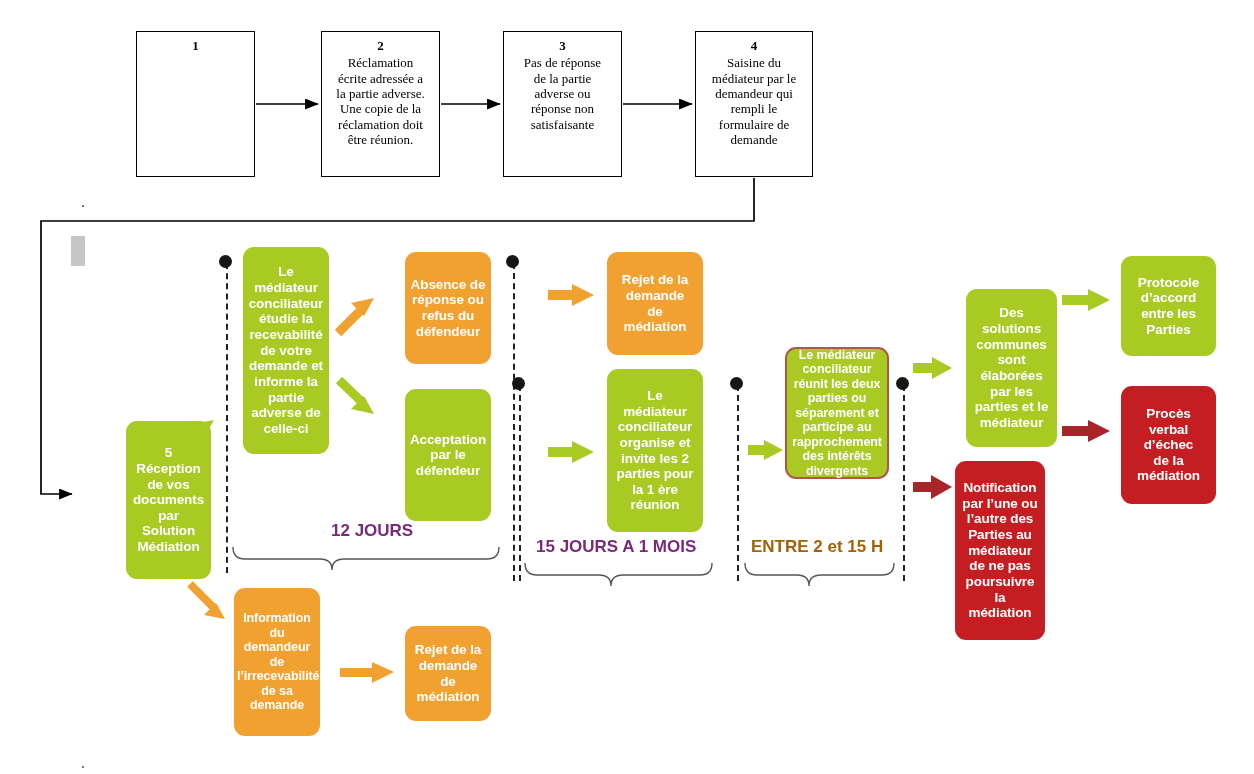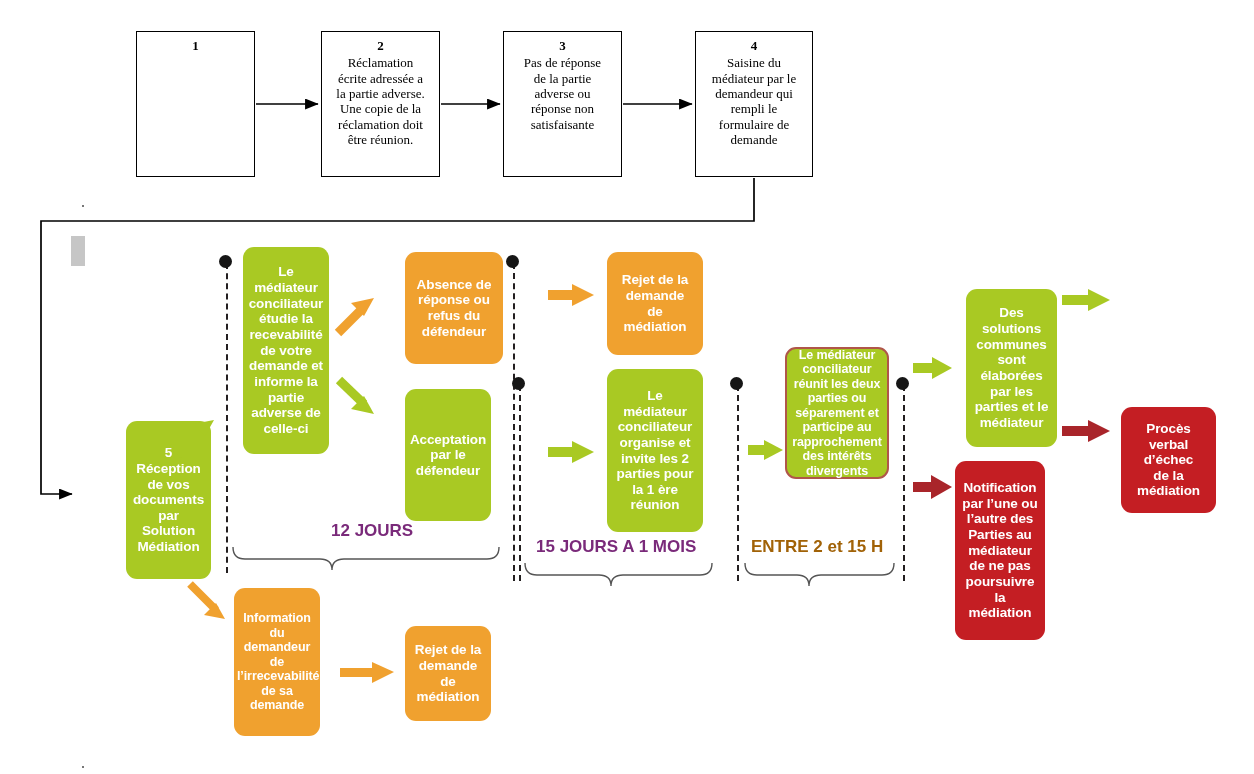--- a/index.html
+++ b/index.html
@@ -130,21 +130,21 @@
   <div class="dotspeck" style="left:82px; top:766px;"></div>
 
   <div class="rbox green" style="left:126px; top:421px; width:85px; height:158px;">
     <span>5<br>Réception<br>de vos<br>documents<br>par<br>Solution<br>Médiation</span>
   </div>
 
   <div class="rbox green" style="left:243px; top:247px; width:86px; height:207px; font-size:13.5px;">
     <span>Le<br>médiateur<br>conciliateur<br>étudie la<br>recevabilité<br>de votre<br>demande et<br>informe la<br>partie<br>adverse de<br>celle-ci</span>
   </div>
 
-  <div class="rbox orange" style="left:405px; top:252px; width:98px; height:112px;">
+  <div class="rbox orange" style="left:405px; top:252px; width:86px; height:112px;">
     <span>Absence de<br>réponse ou<br>refus du<br>défendeur</span>
   </div>
 
   <div class="rbox green" style="left:405px; top:389px; width:86px; height:132px;">
     <span>Acceptation<br>par le<br>défendeur</span>
   </div>
 
   <div class="rbox orange" style="left:607px; top:252px; width:96px; height:103px;">
     <span>Rejet de la<br>demande<br>de<br>médiation</span>
   </div>
@@ -158,22 +158,25 @@
   </div>
 
   <div class="rbox green" style="left:955px; top:289px; width:91px; height:158px;margin-left:11px;">
     <span>Des<br>solutions<br>communes<br>sont<br>élaborées<br>par les<br>parties et le<br>médiateur</span>
   </div>
 
   <div class="rbox red" style="left:955px; top:461px; width:90px; height:179px;text-align:center;">
     <span>Notification<br>par l’une ou<br>l’autre des<br>Parties au<br>médiateur<br>de ne pas<br>poursuivre<br>la<br>médiation</span>
   </div>
 
-
-  <div class="rbox red" style="left:1121px; top:386px; width:95px; height:106px;margin-top:21px;">
+  <div class="rbox green" style="left:1121px; top:256px; width:95px; height:100px;">
+    <span>Protocole<br>d’accord<br>entre les<br>Parties</span>
+  </div>
+
+  <div class="rbox red" style="left:1121px; top:386px; width:95px; height:118px;">
     <span>Procès<br>verbal<br>d’échec<br>de la<br>médiation</span>
   </div>
 
   <div class="rbox orange" style="left:234px; top:588px; width:86px; height:148px; font-size:12.5px;">
     <span>Information<br>du<br>demandeur<br>de<br>l’irrecevabilité<br>de sa<br>demande</span>
   </div>
 
   <div class="rbox orange" style="left:405px; top:626px; width:86px; height:95px;">
     <span>Rejet de la<br>demande<br>de<br>médiation</span>
   </div>

